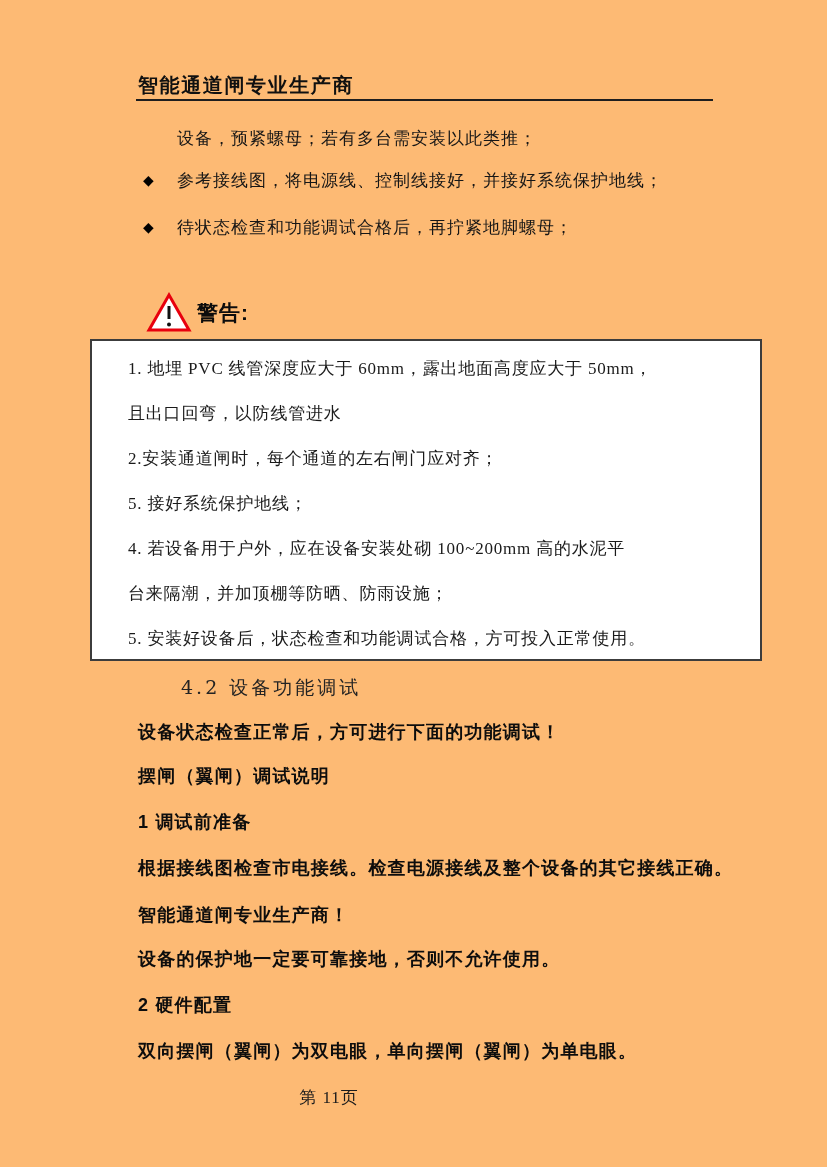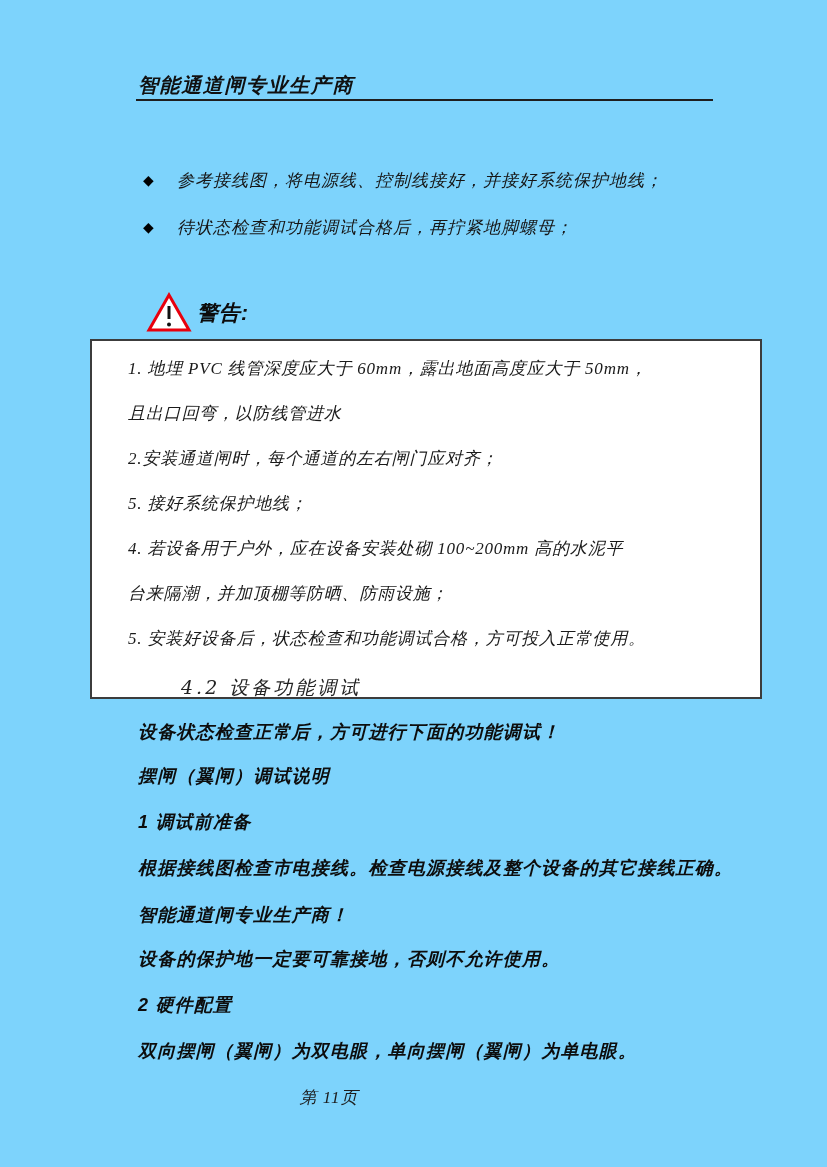--- a/index.html
+++ b/index.html
@@ -1,23 +1,22 @@
 <!DOCTYPE html>
 <html><head>
 <meta charset="utf-8">
 <style>
   html,body{margin:0;padding:0;background:#ffffff;}
   .page{
     position:relative;
     width:827px;height:1167px;
-    background:#7dd3fc;
+    background:#fdba74;
     overflow:hidden;
     font-family:"Liberation Serif","DejaVu Serif",serif;
     color:#141414;
-    font-style:italic;
   }
   .doc-title{
     position:absolute;left:138px;top:72px;
     font-family:"Liberation Sans","DejaVu Sans",sans-serif;
     font-weight:bold;font-size:20px;letter-spacing:1.6px;color:#101010;
     white-space:nowrap;
   }
   .title-rule{
     position:absolute;left:136px;top:99px;width:577px;height:2px;
     background:#1e1e1e;
@@ -39,21 +38,21 @@
     position:absolute;left:146px;top:292px;
     display:flex;align-items:center;
   }
   .warn-icon{width:46px;height:41px;display:block;}
   .warn-label{
     font-family:"Liberation Sans","DejaVu Sans",sans-serif;
     font-weight:bold;font-size:21px;letter-spacing:1px;color:#0c0c0c;
     margin-left:5px;
   }
   .warn-box{
-    position:absolute;left:90px;top:339px;width:672px;height:360px;
+    position:absolute;left:90px;top:339px;width:672px;height:322px;
     border:2px solid #3c3c3c;box-sizing:border-box;
     padding:5px 8px 0 36px;background:#ffffff;
   }
   .warn-line{
     height:45px;display:flex;align-items:center;
     font-family:"Liberation Serif","DejaVu Serif",serif;
     font-size:17px;letter-spacing:0.8px;color:#1a1a1a;white-space:nowrap;
   }
   .section-head{
     position:absolute;left:157px;top:675px;
@@ -75,20 +74,21 @@
   }
 </style>
 </head>
 <body>
 
 <div class="page">
 
   <div class="doc-title">智能通道闸专业生产商</div>
   <div class="title-rule"></div>
 
+  <div class="serif-line cont-line">设备，预紧螺母；若有多台需安装以此类推；</div>
 
   <div class="bullet-row bullet-1">
     <span class="diamond">◆</span>
     <span class="serif-line">参考接线图，将电源线、控制线接好，并接好系统保护地线；</span>
   </div>
   <div class="bullet-row bullet-2">
     <span class="diamond">◆</span>
     <span class="serif-line">待状态检查和功能调试合格后，再拧紧地脚螺母；</span>
   </div>
 

